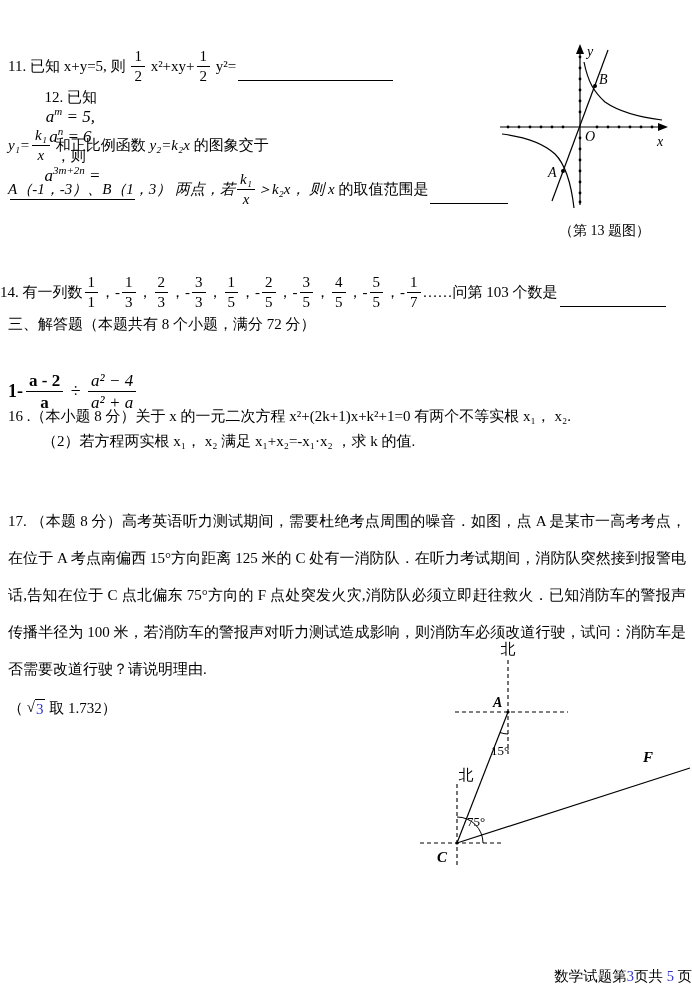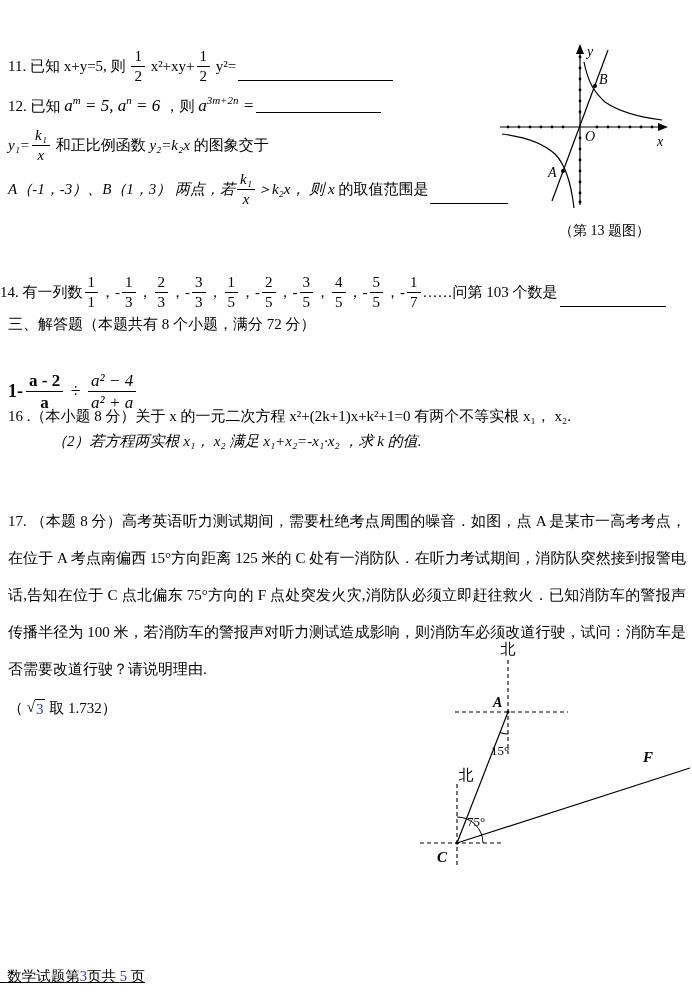--- a/index.html
+++ b/index.html
@@ -21,36 +21,36 @@
   sup{font-size:11px;line-height:0;}
   .formula{display:inline-flex;align-items:center;font-size:18px;white-space:pre;}
   .formula .frac{font-size:17px;margin:0 3px;justify-content:flex-end;}
   .fbold{font-weight:bold;}
   .fital{font-style:italic;}
   .para{line-height:37px;text-align:justify;}
   .caption{font-size:14px;white-space:pre;}
   .sqrt{display:inline-flex;align-items:stretch;}
   .sqrt .arg{border-top:1.5px solid #000;padding:1px 2px 0 1px;}
   .num-blue{color:#3333cc;}
-  .footer{width:100%;text-align:left;font-size:14.5px;white-space:pre;text-decoration:underline;}
+  .footer{width:100%;text-align:right;font-size:14.5px;white-space:pre;}
   svg text{font-family:"Liberation Serif","DejaVu Serif",serif;}
 </style>
 </head>
 <body>
 
 <div class="abs line" style="top:13px;left:8px;">
   <span>11. 已知 x+y=5, 则 </span>
   <span class="frac"><span class="fn">1</span><span class="fd">2</span></span>
   <span> x²+xy+</span>
   <span class="frac"><span class="fn">1</span><span class="fd">2</span></span>
   <span> y²=</span>
   <span class="blank w155"></span>
 </div>
 
-<div class="abs line" style="top:60px;left:8px;">
+<div class="abs line" style="top:52px;left:8px;flex-direction:column;">
   <span>12. 已知 </span>
   <span class="mathit"><span>a</span><sup>m</sup><span> = 5, </span></span>
   <span class="mathit"><span>a</span><sup>n</sup><span> = 6 </span></span>
   <span>，则 </span>
   <span class="mathit"><span>a</span><sup>3m+2n</sup><span> =</span></span>
   <span class="blank w125"></span>
 </div>
 
 <div class="abs line" style="top:92px;left:8px;">
   <span class="it">y₁=</span>
@@ -142,21 +142,21 @@
   <span class="formula">
     <span class="fbold">1-</span>
     <span class="frac fbold"><span class="fn">a - 2</span><span class="fd">a</span></span>
     <span> ÷ </span>
     <span class="frac fital"><span class="fn">a² − 4</span><span class="fd">a² + a</span></span>
   </span>
 </div>
 
 <div class="abs" style="top:407px;left:8px;width:678px;">
   <div>16 .（本小题 8 分）关于 x 的一元二次方程 x²+(2k+1)x+k²+1=0 有两个不等实根 x₁， x₂.</div>
-  <div style="margin:6px 0 0 44px;font-style:italic;">（2）若方程两实根 x₁， x₂ 满足 x₁+x₂=-x₁·x₂ ，求 k 的值.</div>
+  <div style="margin:6px 0 0 34px;">（2）若方程两实根 x₁， x₂ 满足 x₁+x₂=-x₁·x₂ ，求 k 的值.</div>
 </div>
 
 <div class="abs para" style="top:503px;left:8px;width:678px;">17. （本题 8 分）高考英语听力测试期间，需要杜绝考点周围的噪音．如图，点 A 是某市一高考考点，在位于 A 考点南偏西 15°方向距离 125 米的 C 处有一消防队．在听力考试期间，消防队突然接到报警电话,告知在位于 C 点北偏东 75°方向的 F 点处突发火灾,消防队必须立即赶往救火．已知消防车的警报声传播半径为 100 米，若消防车的警报声对听力测试造成影响，则消防车必须改道行驶，试问：消防车是否需要改道行驶？请说明理由.</div>
 
 <div class="abs line" style="top:663px;left:8px;">
   <span>（ </span>
   <span class="sqrt"><span>√</span><span class="arg num-blue">3</span></span>
   <span> 取 1.732）</span>
 </div>
 

